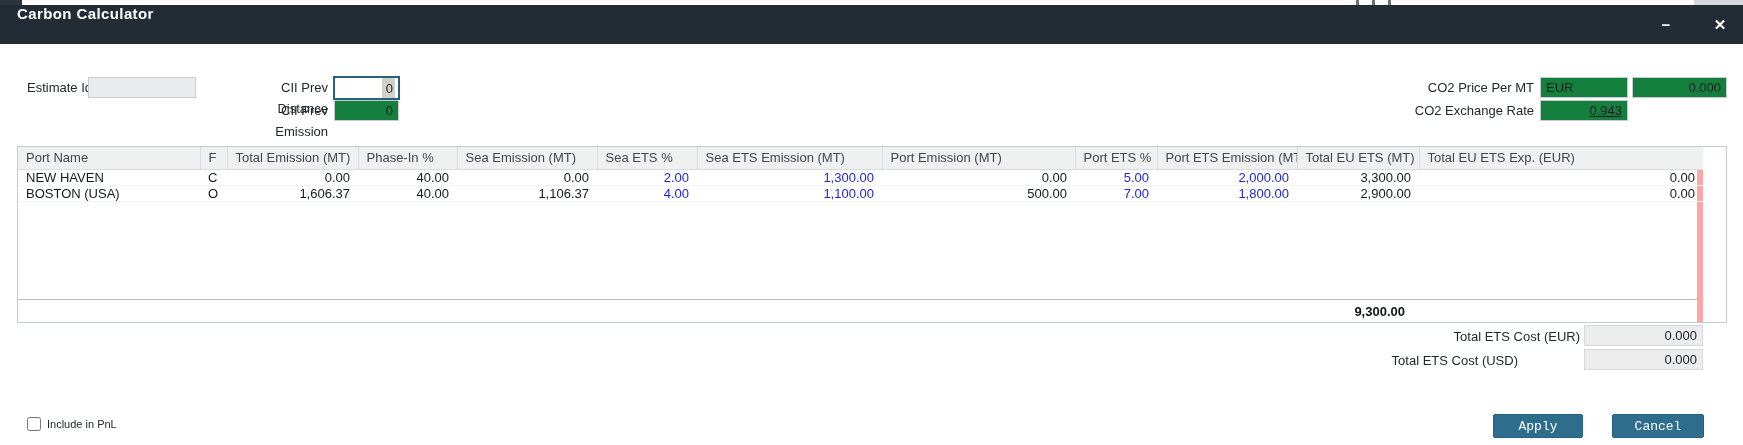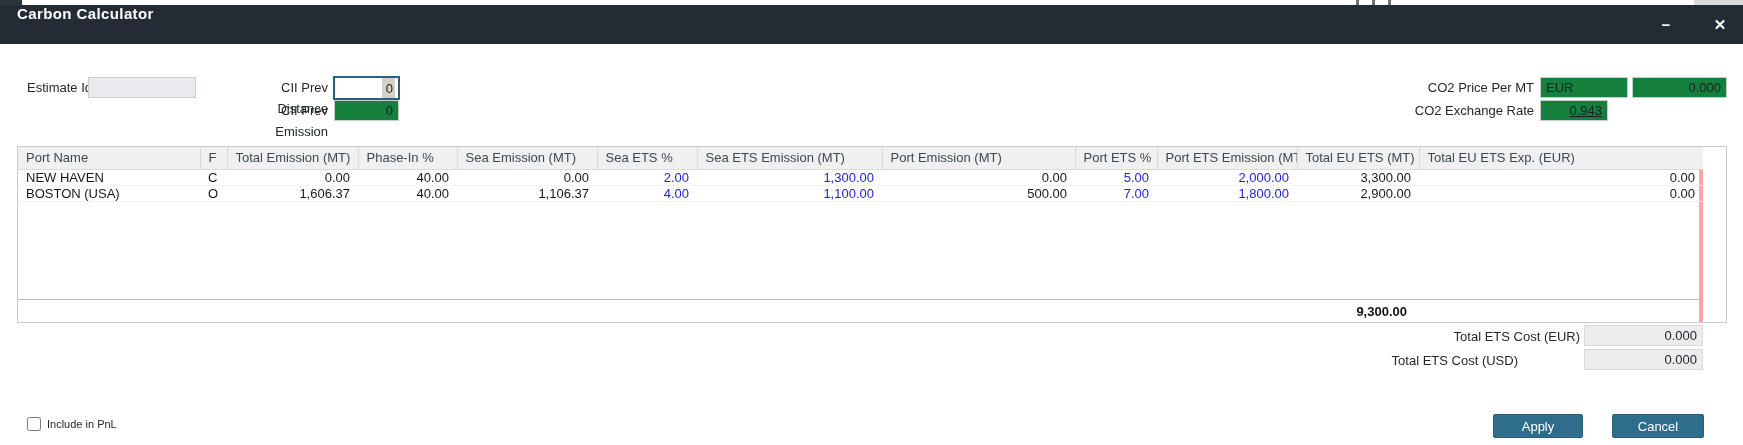--- a/index.html
+++ b/index.html
@@ -45,21 +45,21 @@
   .lbl {
     position: absolute; height: 21px; line-height: 21px; font-size: 13px; color: #24282c;
   }
   .lbl.r { text-align: right; }
 
   
   .grid-wrap {
     position: absolute; left: 17px; top: 146px; width: 1710px; height: 177px;
     border: 1px solid #c6cad1; background: #ffffff; display: flex;
   }
-  .grid-left { width: 1685px; border-right: 4px solid #fca5a5; display: flex; flex-direction: column; }
+  .grid-left { width: 1685px; border-right: 6px solid #fca5a5; display: flex; flex-direction: column; }
   .grid-gutter { flex: 1; background: #ffffff; }
   table.grid { border-collapse: collapse; table-layout: fixed; width: 1685px; font-size: 13px; }
   table.grid th {
     background: #f0f0f0; height: 22px; font-weight: normal; color: #3f4750;
     text-align: left; padding: 0 6px 0 8px; border-left: 1px solid #d8dce1;
     border-bottom: 1px solid #d8dce1; white-space: nowrap; overflow: hidden;
   }
   table.grid th:first-child { border-left: none; }
   table.grid td {
     height: 15px; padding: 0 8px; color: #16191c; white-space: nowrap; overflow: hidden;
@@ -72,21 +72,21 @@
   .grid-total-row {
     height: 23px; border-top: 1px solid #b9bfc7;
     display: flex; align-items: center; justify-content: flex-end;
   }
   .grid-total-row .total-val { font-size: 13px; font-weight: bold; color: #101316; margin-right: 292px; }
 
   
   .btn {
     position: absolute; height: 24px; background: #2f6d8d; color: #ffffff;
     border: 1px solid #28607e; border-radius: 2px; font-size: 13px;
-    font-family: Liberation Sans, sans-serif; display: flex; align-items: center; justify-content: center;
+    font-family: Liberation Mono, monospace; display: flex; align-items: center; justify-content: center;
     cursor: pointer;
   }
   .chk-row { position: absolute; left: 27px; top: 417px; display: flex; align-items: center; }
   .chk-row input { width: 14px; height: 14px; margin: 0 6px 0 0; }
   .chk-row span { font-size: 11px; color: #24282c; }
 
   input.sel-0 { background: linear-gradient(to right, #ffffff 0 74%, #d3d0ca 74% 96%, #ffffff 96%); }
 </style>
 </head>
 <body>
@@ -112,21 +112,21 @@
 <input class="field right focused sel-0" style="left: 333px; top: 76px; width: 67px;" value="0">
 
 <div class="lbl r" style="left:228px; top:100px; width:100px;">CII Prev Emission</div>
 <input class="field right" style="left: 334px; top: 100px; width: 65px;" value="0">
 
 <div class="lbl r" style="left:1334px; top:77px; width:200px;">CO2 Price Per MT</div>
 <input class="field" style="left: 1540px; top: 77px; width: 88px;" value="EUR">
 <input class="field right" style="left: 1632px; top: 77px; width: 95px;" value="0.000">
 
 <div class="lbl r" style="left:1334px; top:100px; width:200px;">CO2 Exchange Rate</div>
-<input class="field right" style="left: 1540px; top: 100px; width: 68px; text-decoration: underline;" value="0.943">
+<input class="field right" style="left: 1540px; top: 100px; width: 88px; text-decoration: underline;" value="0.943">
 
 <div class="grid-wrap">
   <div class="grid-left">
     <table class="grid">
       <colgroup>
         <col style="width:182px">
           <col style="width:27px">
           <col style="width:131px">
           <col style="width:99px">
         <col style="width:140px">

